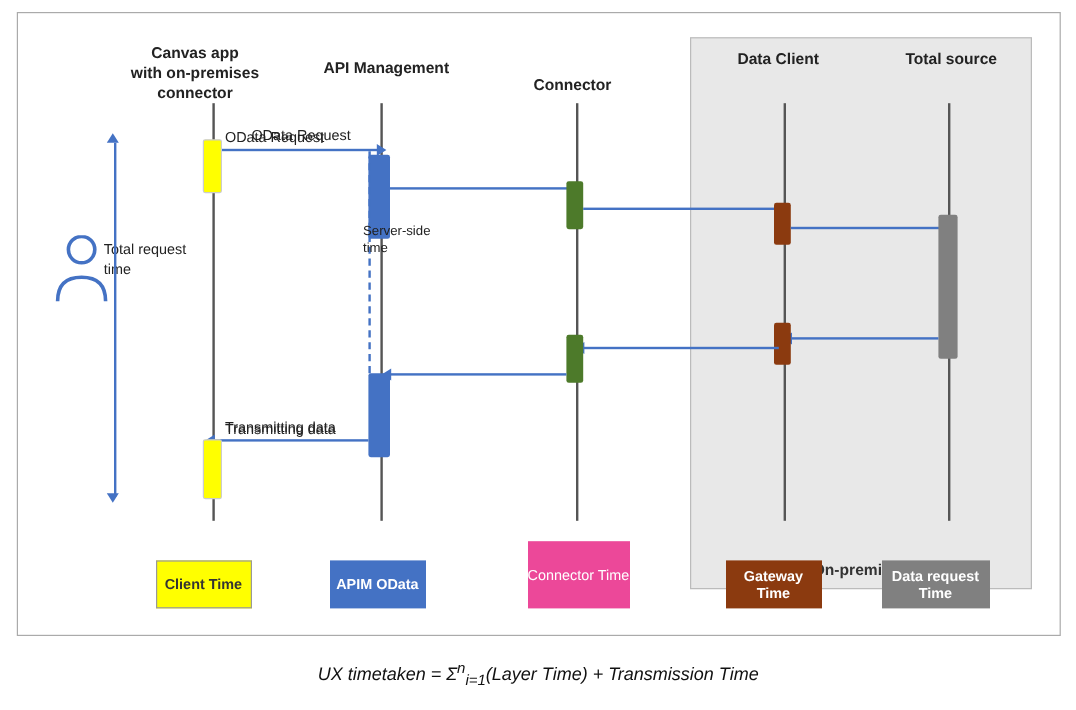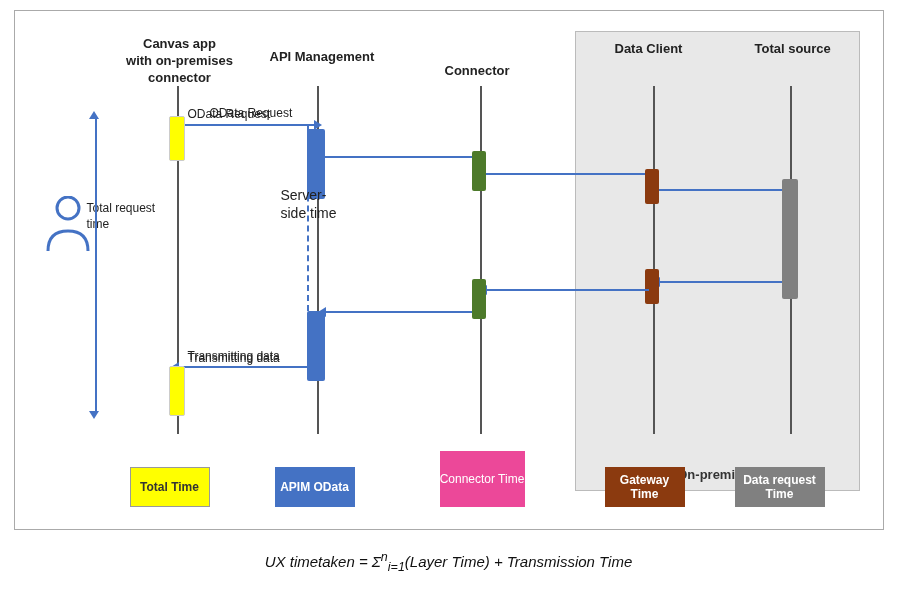--- a/index.html
+++ b/index.html
@@ -83,21 +83,21 @@
 </head>
 <body>
 
 <div class="main-container">
   <div class="diagram-box">
 
     <div class="onprem-region">
       <span class="onprem-label">On-premises</span>
     </div>
 
-    <div class="col-header" style="left:105px; top:25px; width:120px; line-height:1.3;">Canvas app<br>with on-premises<br>connector</div>
+    <div class="col-header" style="left:88px; top:25px; width:120px; line-height:1.3;">Canvas app<br>with on-premises<br>connector</div>
     <div class="col-header" style="left:255px; top:38px;">API Management</div>
     <div class="col-header" style="left:430px; top:52px;">Connector</div>
     <div class="col-header" style="left:600px; top:30px;">Data Client</div>
     <div class="col-header" style="left:740px; top:30px;">Total source</div>
 
     <div class="vline" style="left:162px; top:75px; bottom:95px;"></div>
 
     <div class="vline" style="left:302px; top:75px; bottom:95px;"></div>
 
     <div class="vline" style="left:465px; top:75px; bottom:95px;"></div>
@@ -140,21 +140,21 @@
 
     <div class="block" style="left:630px; top:158px; width:14px; height:35px; background:#8b3a0f;"></div>
 
     <div style="position:absolute; top:178px; left:644px; width:130px; height:2px; background:#4472c4;">
       <div style="position:absolute; right:-7px; top:-4px; width:0; height:0; border-top:5px solid transparent; border-bottom:5px solid transparent; border-left:8px solid #4472c4;"></div>
     </div>
 
     <div class="block" style="left:767px; top:168px; width:16px; height:120px; background:#808080;"></div>
 
     <div style="position:absolute; left:292px; top:115px; width:2px; height:185px; background:transparent; border-left:2px dashed #4472c4;"></div>
-    <div style="position:absolute; left:266px; top:175px; font-size:14px; color:#222; width:60px; line-height:1.3;">Server-side time</div>
+    <div style="position:absolute; left:288px; top:175px; font-size:11px; color:#222; width:60px; line-height:1.3;">Server-side time</div>
 
     <div style="position:absolute; top:270px; left:644px; width:123px; height:2px; background:#4472c4;">
       <div style="position:absolute; left:-7px; top:-4px; width:0; height:0; border-top:5px solid transparent; border-bottom:5px solid transparent; border-right:8px solid #4472c4;"></div>
     </div>
 
     <div class="block" style="left:630px; top:258px; width:14px; height:35px; background:#8b3a0f;"></div>
 
     <div style="position:absolute; top:278px; left:471px; width:163px; height:2px; background:#4472c4;">
       <div style="position:absolute; left:-7px; top:-4px; width:0; height:0; border-top:5px solid transparent; border-bottom:5px solid transparent; border-right:8px solid #4472c4;"></div>
     </div>
@@ -171,21 +171,21 @@
       <div style="position:absolute; left:-7px; top:-4px; width:0; height:0; border-top:5px solid transparent; border-bottom:5px solid transparent; border-right:8px solid #4472c4;"></div>
     </div>
     <div style="position:absolute; top:338px; left:173px; font-size:12px; color:#222;">Transmitting data</div>
     <div style="position:absolute; top:340px; left:173px; font-size:12px; color:#222;">Transmitting data</div>
 
     <div class="block" style="left:154px; top:105px; width:16px; height:45px; background:#ffff00; border:1px solid #ccc;"></div>
 
     <div class="block" style="left:154px; top:355px; width:16px; height:50px; background:#ffff00; border:1px solid #ccc;"></div>
 
     <div style="position:absolute; bottom:22px; left:115px; width:80px; height:40px; background:#ffff00; border:1.5px solid #999; display:flex; align-items:center; justify-content:center; font-size:12px; font-weight:700; color:#333; text-align:center;">
-      <span>Total Time</span>
+      <span>Client Time</span>
     </div>
 
     <div style="position:absolute; bottom:22px; left:260px; width:80px; height:40px; background:#4472c4; display:flex; align-items:center; justify-content:center; font-size:12px; font-weight:700; color:#fff; text-align:center;">
       <span>APIM OData</span>
     </div>
 
     <div style="position:absolute; bottom:22px; left:425px; width:85px; height:56px; background:#ec4899; display:flex; align-items:center; justify-content:center; font-size:12px; font-weight:400; color:#fff; text-align:center;">
       <span>Connector Time</span>
     </div>
 

